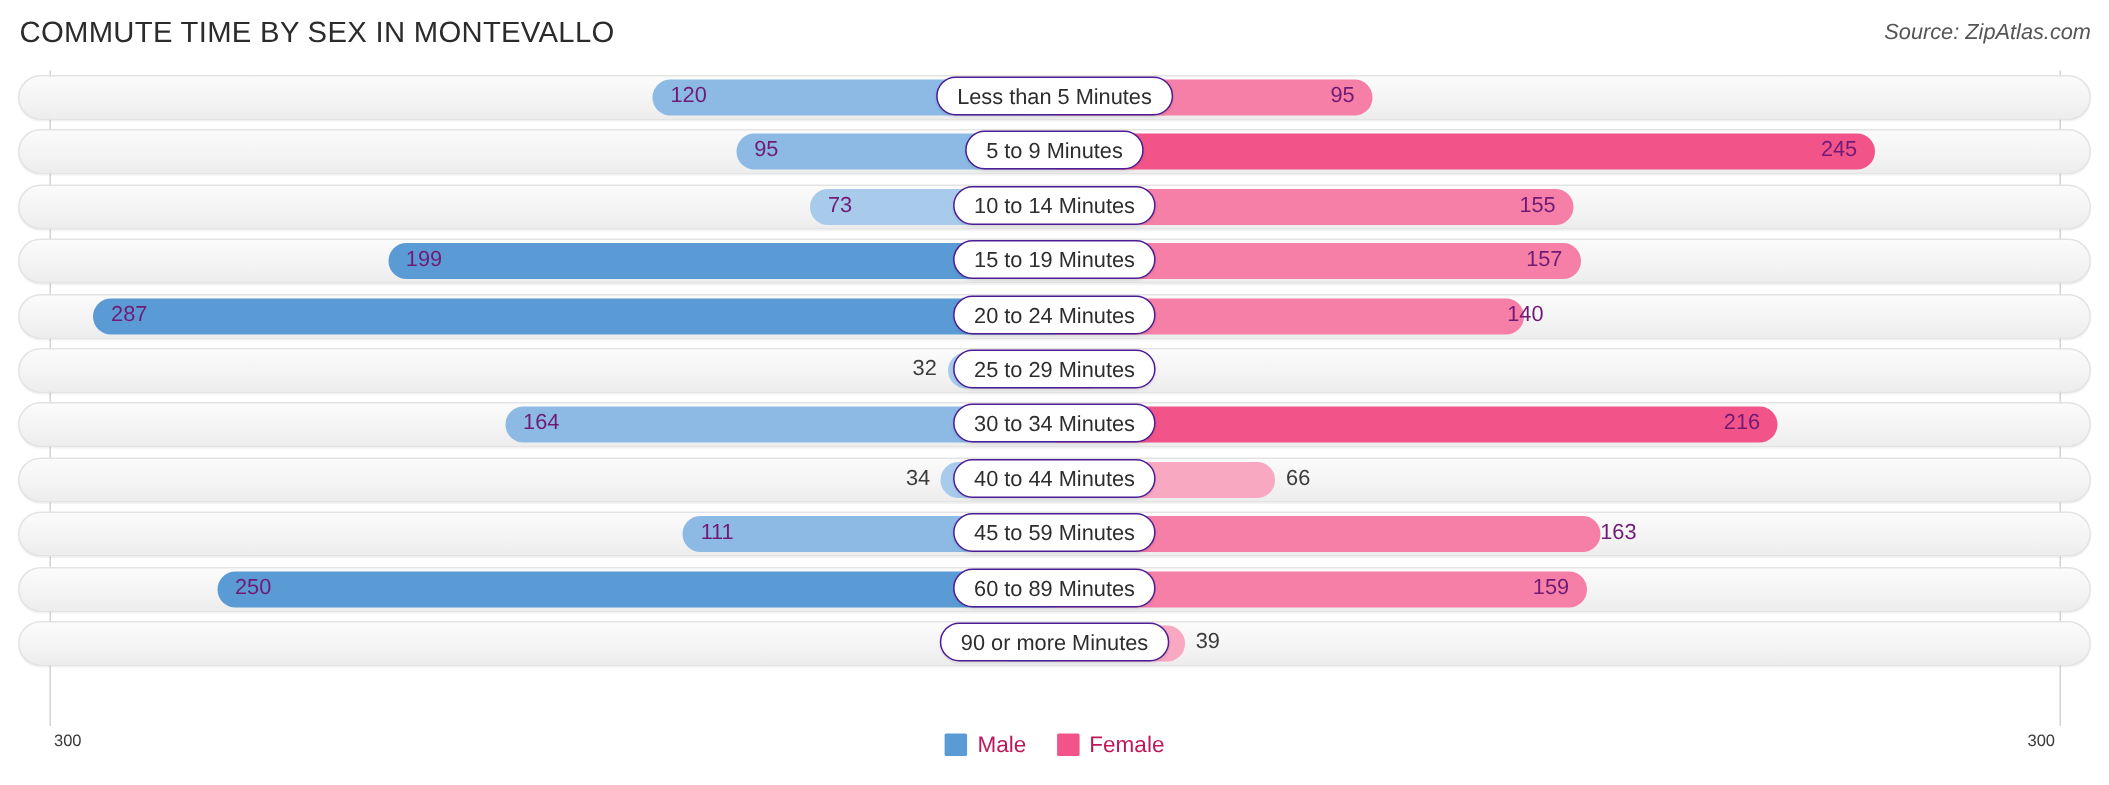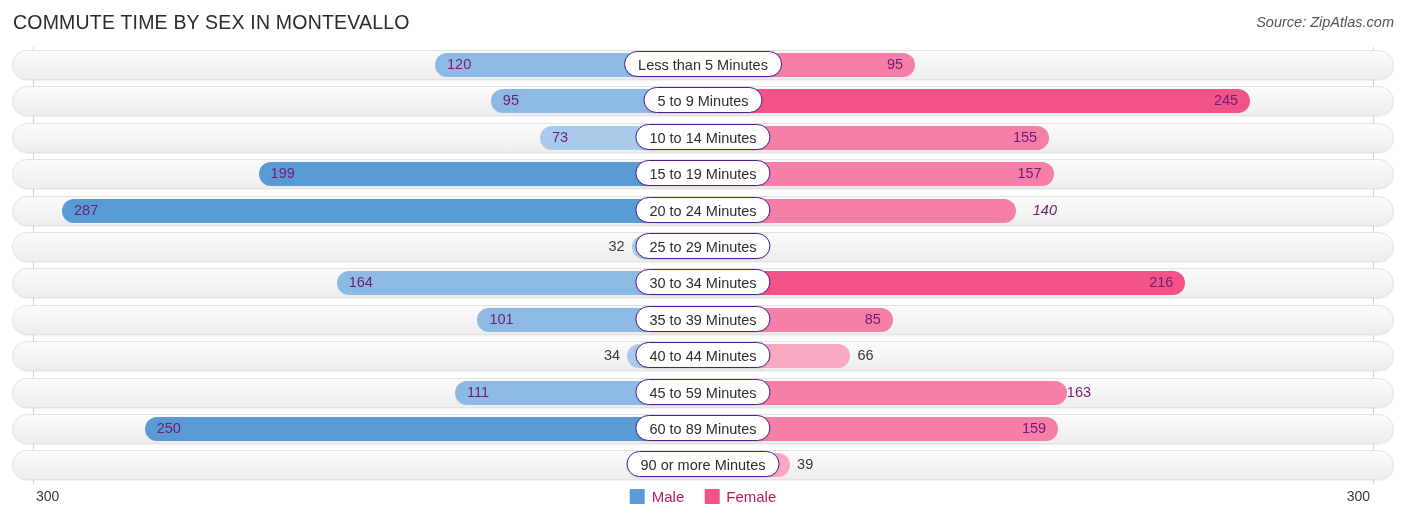--- a/index.html
+++ b/index.html
@@ -139,21 +139,21 @@
   .footer {
     position: absolute;
     left: 0;
     top: 484px;
     width: 1406px;
     height: 39px;
   }
   .axis-min, .axis-max {
     position: absolute;
     top: 4px;
-    font-size: 14px;
+    font-size: 11px;
     color: #3a3a3a;
   }
   .axis-min { left: 36px; }
   .axis-max { right: 36px; }
 
   .legend {
     position: absolute;
     left: 703px;
     transform: translateX(-50%);
     top: 4px;
@@ -222,46 +222,38 @@
           <div class="val inside" style="left: 270.567px;">199</div>
           <div class="bar female" style="width: 350.633px; background: rgb(245, 127, 166);"></div>
           <div class="val inside" style="left: 1041.63px; transform: translateX(-100%);">157</div>
           <div class="cat-pill">15 to 19 Minutes</div>
         </div>
         <div class="row">
           <div class="track"></div>
           <div class="bar male" style="width: 640.967px; background: rgb(91, 155, 213);"></div>
           <div class="val inside" style="left: 74.0333px;">287</div>
           <div class="bar female" style="width: 312.667px; background: rgb(245, 127, 166);"></div>
-          <div class="val inside" style="left: 1057px; transform: translateX(-100%); font-style: italic;">140</div>
+          <div class="val inside" style="left: 1029px; transform: translateX(-100%);">140</div>
           <div class="cat-pill">20 to 24 Minutes</div>
         </div>
         <div class="row">
           <div class="track"></div>
           <div class="bar male" style="width: 71.4667px; background: rgb(168, 203, 236);"></div>
           <div class="val" style="right: 781.467px;">32</div>
           <div class="bar female" style="width: 33.5px; background: rgb(248, 168, 192);"></div>
           <div class="val" style="left: 743.5px;">15</div>
           <div class="cat-pill">25 to 29 Minutes</div>
         </div>
         <div class="row">
           <div class="track"></div>
           <div class="bar male" style="width: 366.267px; background: rgb(140, 186, 228);"></div>
           <div class="val inside" style="left: 348.733px;">164</div>
           <div class="bar female" style="width: 482.4px; background: rgb(242, 84, 138);"></div>
           <div class="val inside" style="left: 1173.4px; transform: translateX(-100%);">216</div>
           <div class="cat-pill">30 to 34 Minutes</div>
-        </div>
-        <div class="row">
-          <div class="track"></div>
-          <div class="bar male" style="width: 225.567px; background: rgb(140, 186, 228);"></div>
-          <div class="val inside" style="left: 489.433px;">101</div>
-          <div class="bar female" style="width: 189.833px; background: rgb(245, 127, 166);"></div>
-          <div class="val inside" style="left: 880.833px; transform: translateX(-100%);">85</div>
-          <div class="cat-pill">35 to 39 Minutes</div>
         </div>
         <div class="row">
           <div class="track"></div>
           <div class="bar male" style="width: 75.9333px; background: rgb(168, 203, 236);"></div>
           <div class="val" style="right: 785.933px;">34</div>
           <div class="bar female" style="width: 147.4px; background: rgb(248, 168, 192);"></div>
           <div class="val" style="left: 857.4px;">66</div>
           <div class="cat-pill">40 to 44 Minutes</div>
         </div>
         <div class="row">

